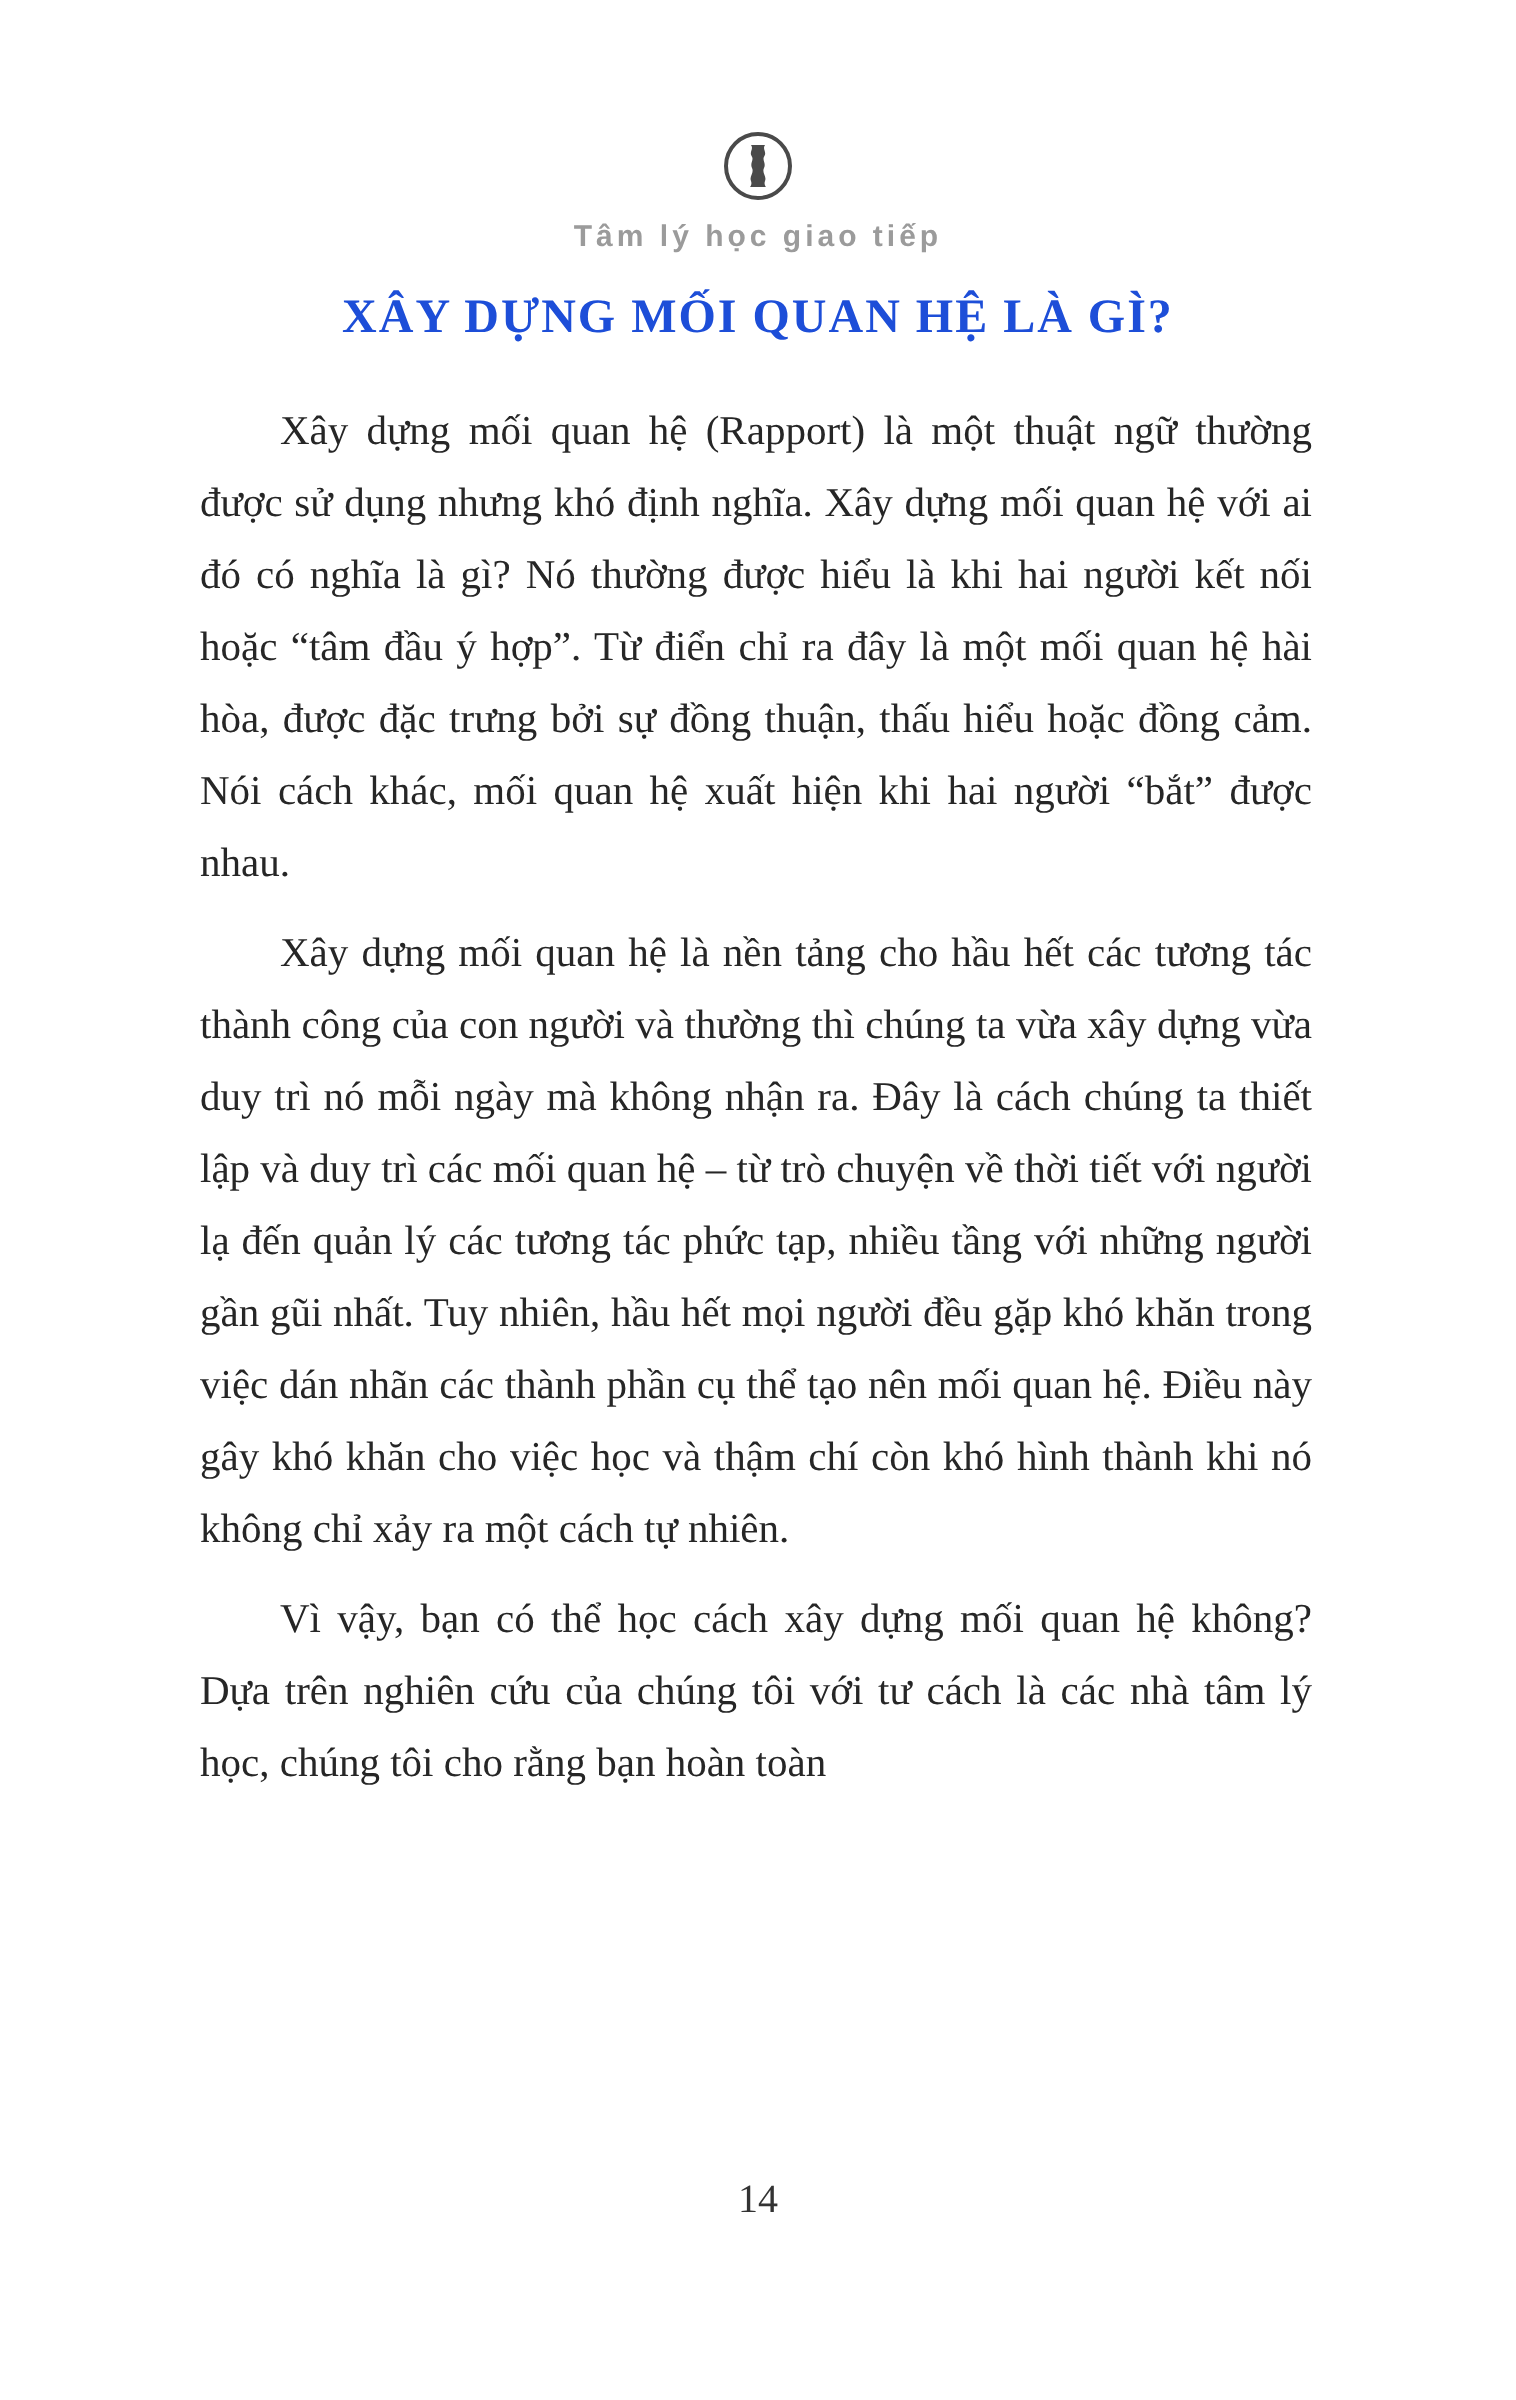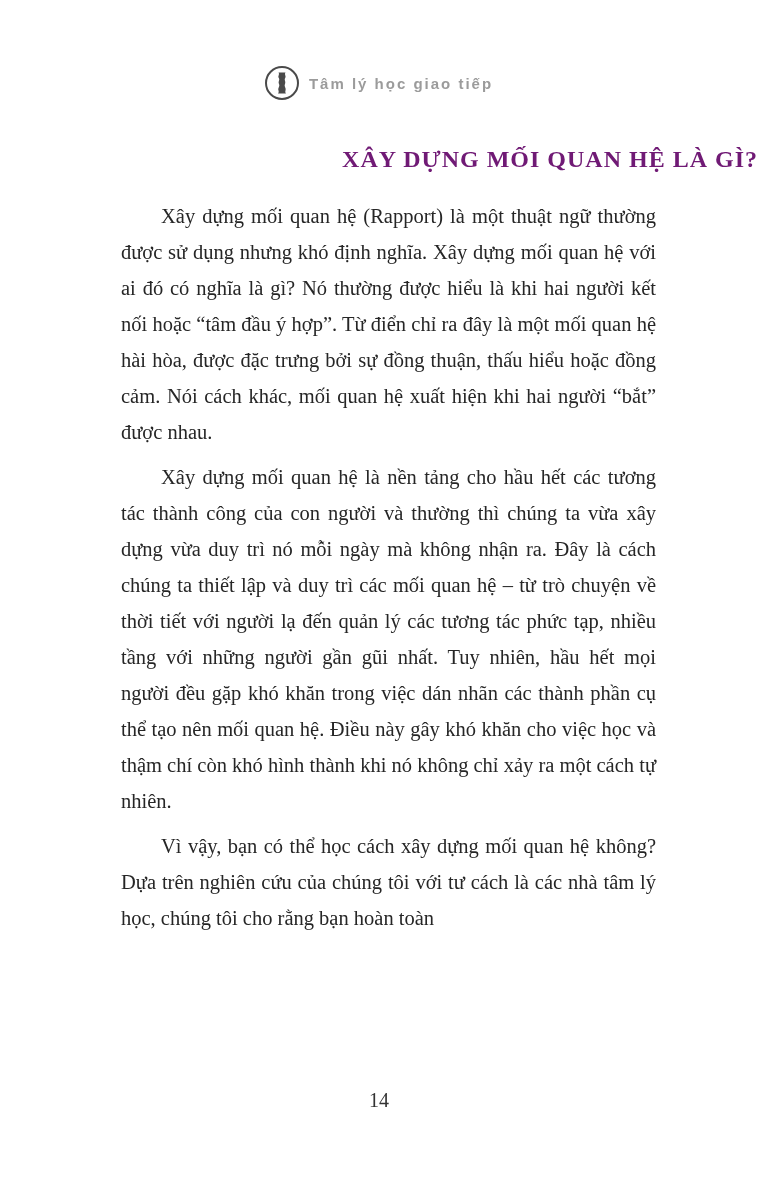--- a/index.html
+++ b/index.html
@@ -22,20 +22,21 @@
   
   .running-head {
     position: absolute;
     top: 66px;
     left: 0;
     width: 100%;
     display: flex;
     justify-content: center;
     align-items: center;
     gap: 10px;
+    flex-direction: column;
   }
 
   .logo-circle {
     width: 34px;
     height: 34px;
     flex: 0 0 auto;
     display: block;
   }
 
   .brand-label {
@@ -45,33 +46,33 @@
     letter-spacing: 2px;
     color: #9b9b9b;
   }
 
   
   .chapter-title {
     position: absolute;
     top: 146px;
     left: 0;
     width: 100%;
-    text-align: right;
+    text-align: center;
     font-family: "Liberation Serif", "DejaVu Serif", serif;
     font-weight: bold;
     font-size: 24px;
     letter-spacing: 1px;
-    color: #701a75;
+    color: #1d4ed8;
   }
 
   
   .text-block {
     position: absolute;
     top: 198px;
-    left: 121px;
+    left: 100px;
     right: 102px;
   }
 
   .text-block p {
     font-size: 20.5px;
     line-height: 36px;
     text-align: justify;
     text-indent: 40px;
     color: #262626;
     margin-bottom: 9px;

